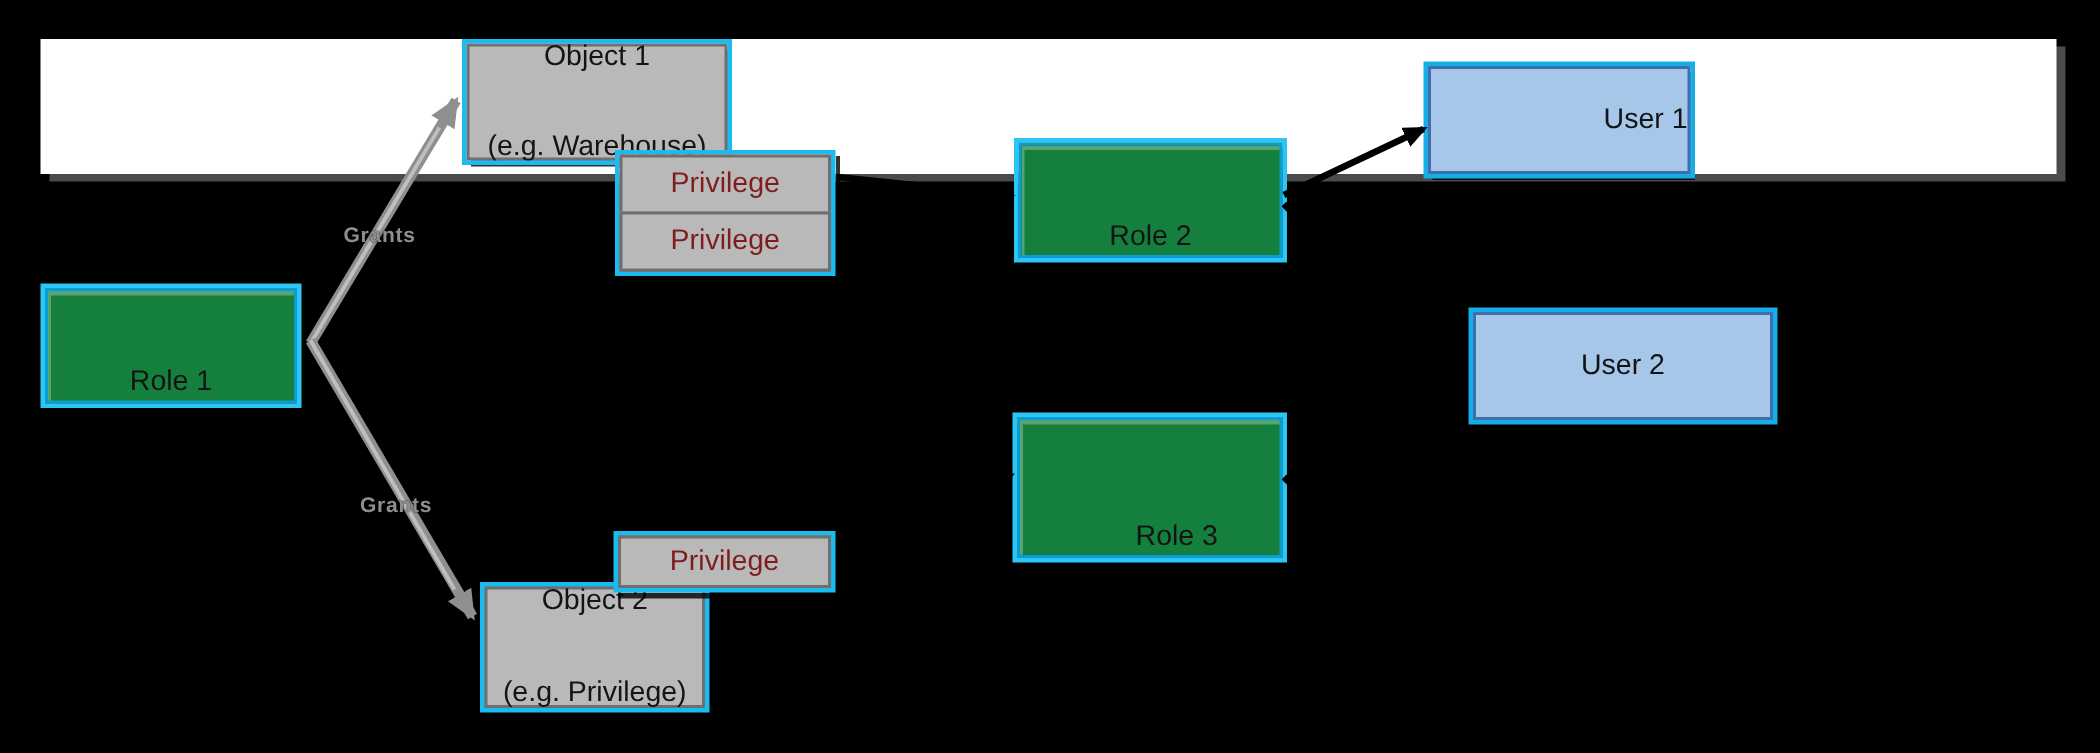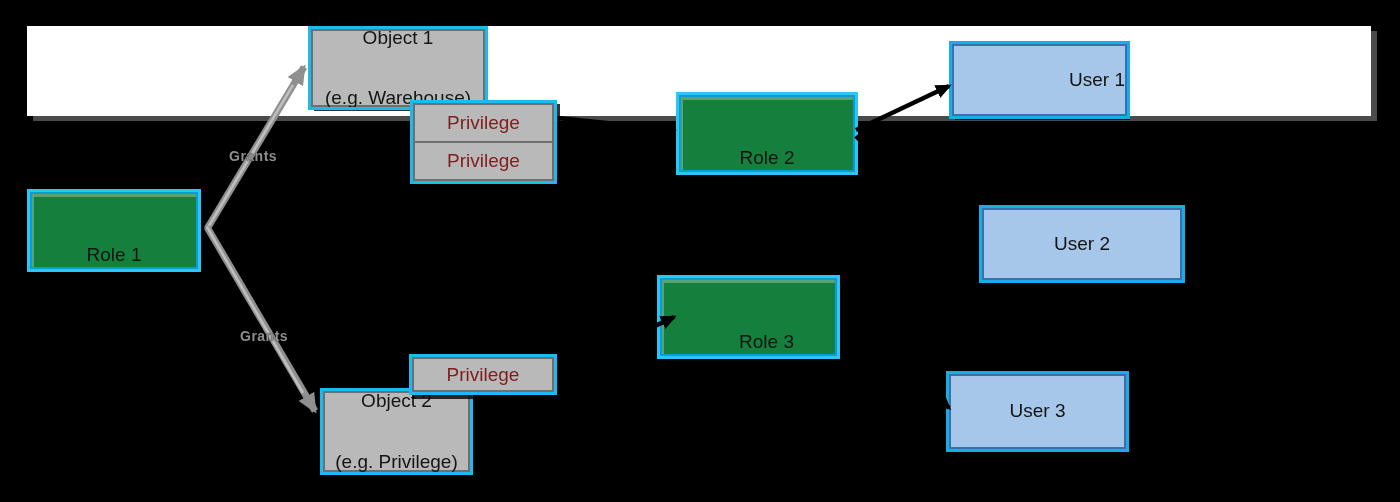--- a/index.html
+++ b/index.html
@@ -52,21 +52,21 @@
 <div id="canvas">
 
   <div class="band"></div>
 
   <div class="node role z1" style="left:30px;top:192px;width:168px;height:77px;">
     <span class="lbl">Role 1</span>
   </div>
   <div class="node role z1" style="left:679px;top:95px;width:176px;height:77px;">
     <span class="lbl">Role 2</span>
   </div>
-  <div class="node role z1" style="left:660px;top:278px;width:177px;height:78px;padding-left:36px;">
+  <div class="node role z1" style="left:678px;top:278px;width:177px;height:94px;padding-left:36px;">
     <span class="lbl">Role 3</span>
   </div>
 
   <div class="node object z1" style="left:311px;top:29px;width:174px;height:78px;">
     <span class="lbl">Object 1</span>
     <span class="sub">(e.g. Warehouse)</span>
   </div>
   <div class="node object z1" style="left:323px;top:391px;width:147px;height:81px;">
     <span class="lbl">Object 2</span>
     <span class="sub">(e.g. Privilege)</span>
@@ -85,23 +85,20 @@
     <div class="privcell" style="height:35px;">
       <span>Privilege</span>
     </div>
   </div>
 
   <div class="node user z1" style="left:952px;top:44px;width:175px;height:72px;align-items:flex-end;">
     <span class="lbl">User 1</span>
   </div>
   <div class="node user z1" style="left:950px;top:208px;width:200px;height:72px;margin-left:32px;">
     <span class="lbl">User 2</span>
-  </div>
-  <div class="node user z1" style="left:949px;top:374px;width:177px;height:75px;">
-    <span class="lbl">User 3</span>
   </div>
 
   <svg id="arrows" viewBox="0 0 1400 502" xmlns="http://www.w3.org/2000/svg">
     <defs>
       <marker id="grayhead" markerUnits="userSpaceOnUse" markerWidth="22" markerHeight="20" refX="17" refY="9" orient="auto">
         <path d="M0,0 L20,9 L0,18 Z" fill="#8F8F8F"></path>
       </marker>
       <marker id="blackhead" markerUnits="userSpaceOnUse" markerWidth="18" markerHeight="16" refX="13" refY="7" orient="auto">
         <path d="M0,0 L16,7 L0,14 Z" fill="#000000"></path>
       </marker>

